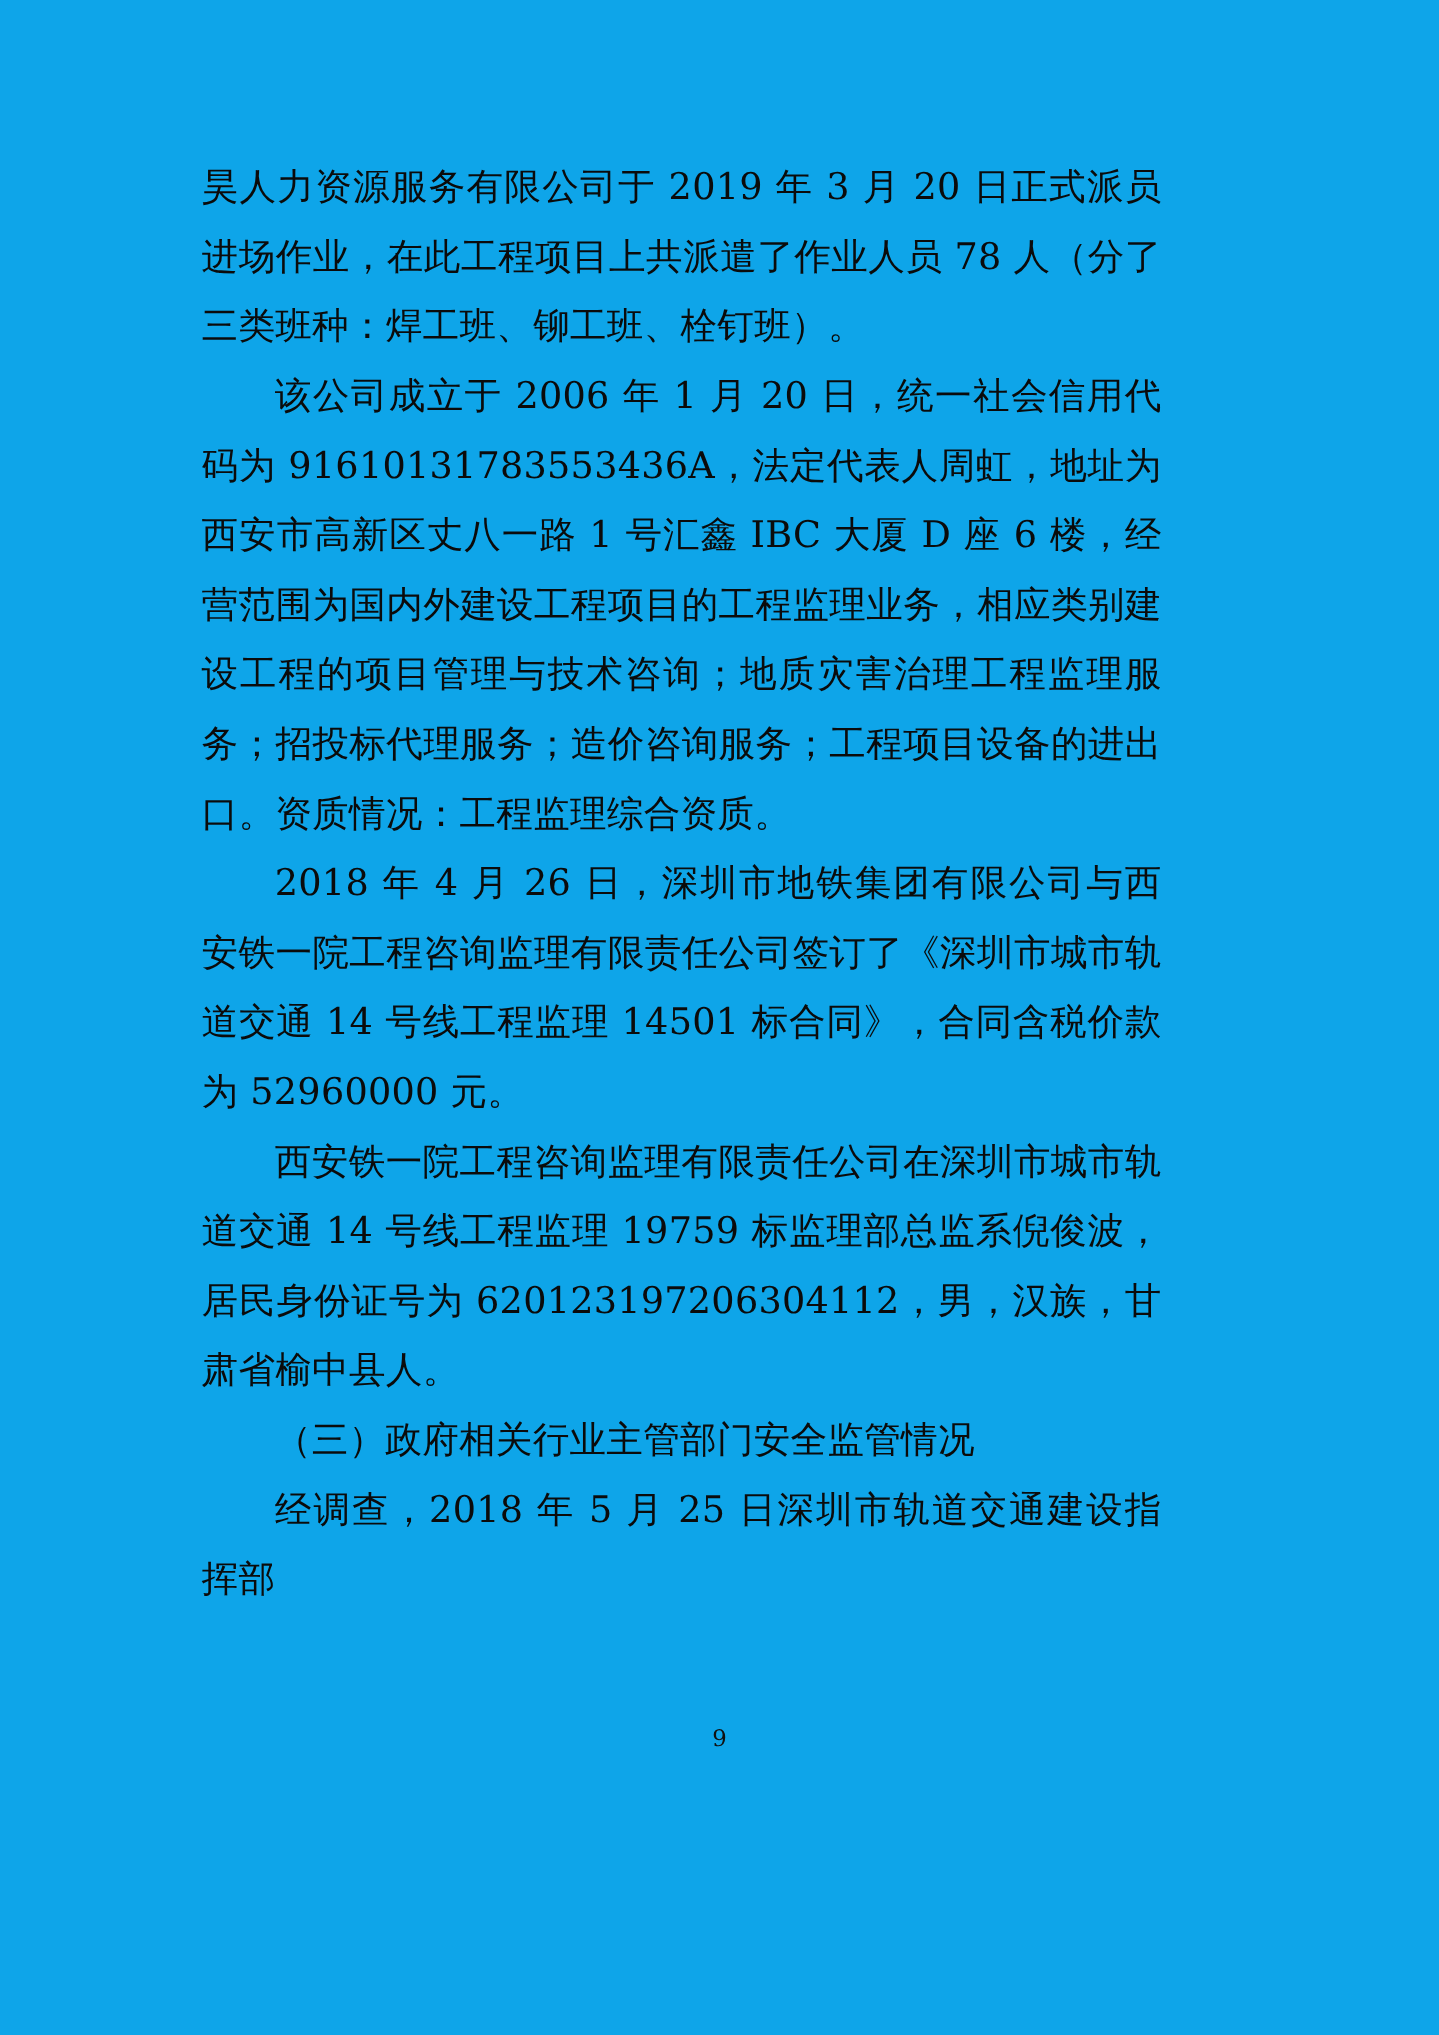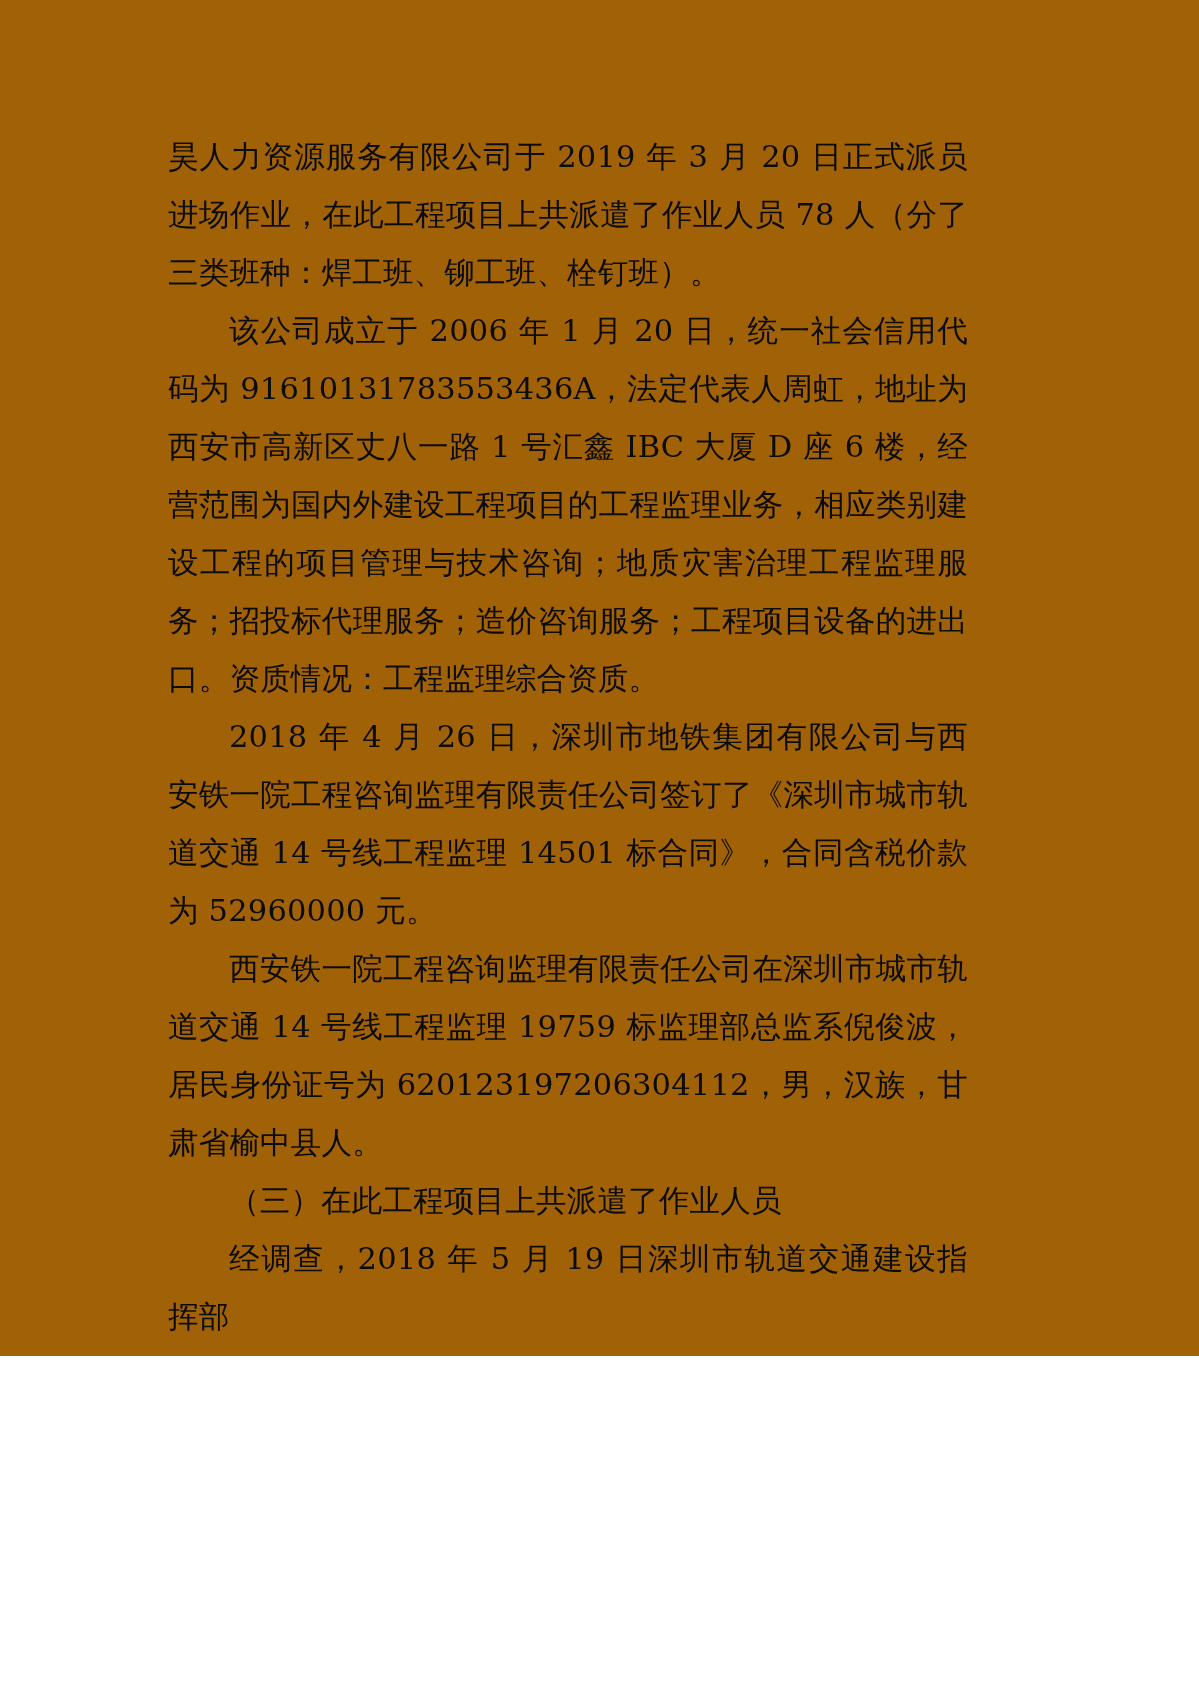--- a/index.html
+++ b/index.html
@@ -3,23 +3,23 @@
 <meta charset="utf-8">
 <style>
   html, body {
     margin: 0;
     padding: 0;
     background: #ffffff;
   }
   .page {
     position: relative;
     width: 1199px;
-    height: 1356px;
+    height: 1696px;
     margin: 0 auto;
-    background: #a16207;
+    background: #0ea5e9;
     box-sizing: border-box;
     font-family: "DejaVu Serif", "Liberation Serif", serif;
     color: #0b0b0b;
   }
   .content {
     position: absolute;
     left: 168px;
     top: 128px;
     width: 800px;
   }
@@ -48,17 +48,17 @@
 </style>
 </head>
 <body>
 
 <div class="page">
   <div class="content">
     <p class="para">昊人力资源服务有限公司于 2019 年 3 月 20 日正式派员进场作业，在此工程项目上共派遣了作业人员 78 人（分了三类班种：焊工班、铆工班、栓钉班）。</p>
     <p class="para indent">该公司成立于 2006 年 1 月 20 日，统一社会信用代码为 91610131783553436A，法定代表人周虹，地址为西安市高新区丈八一路 1 号汇鑫 IBC 大厦 D 座 6 楼，经营范围为国内外建设工程项目的工程监理业务，相应类别建设工程的项目管理与技术咨询；地质灾害治理工程监理服务；招投标代理服务；造价咨询服务；工程项目设备的进出口。资质情况：工程监理综合资质。</p>
     <p class="para indent">2018 年 4 月 26 日，深圳市地铁集团有限公司与西安铁一院工程咨询监理有限责任公司签订了《深圳市城市轨道交通 14 号线工程监理 14501 标合同》，合同含税价款为 52960000 元。</p>
     <p class="para indent">西安铁一院工程咨询监理有限责任公司在深圳市城市轨道交通 14 号线工程监理 19759 标监理部总监系倪俊波，居民身份证号为 620123197206304112，男，汉族，甘肃省榆中县人。</p>
-    <p class="para indent">（三）在此工程项目上共派遣了作业人员</p>
-    <p class="para indent">经调查，2018 年 5 月 19 日深圳市轨道交通建设指挥部</p>
+    <p class="para indent">（三）政府相关行业主管部门安全监管情况</p>
+    <p class="para indent">经调查，2018 年 5 月 25 日深圳市轨道交通建设指挥部</p>
   </div>
   <div class="page-number">9</div>
 </div>
 
 </body></html>

